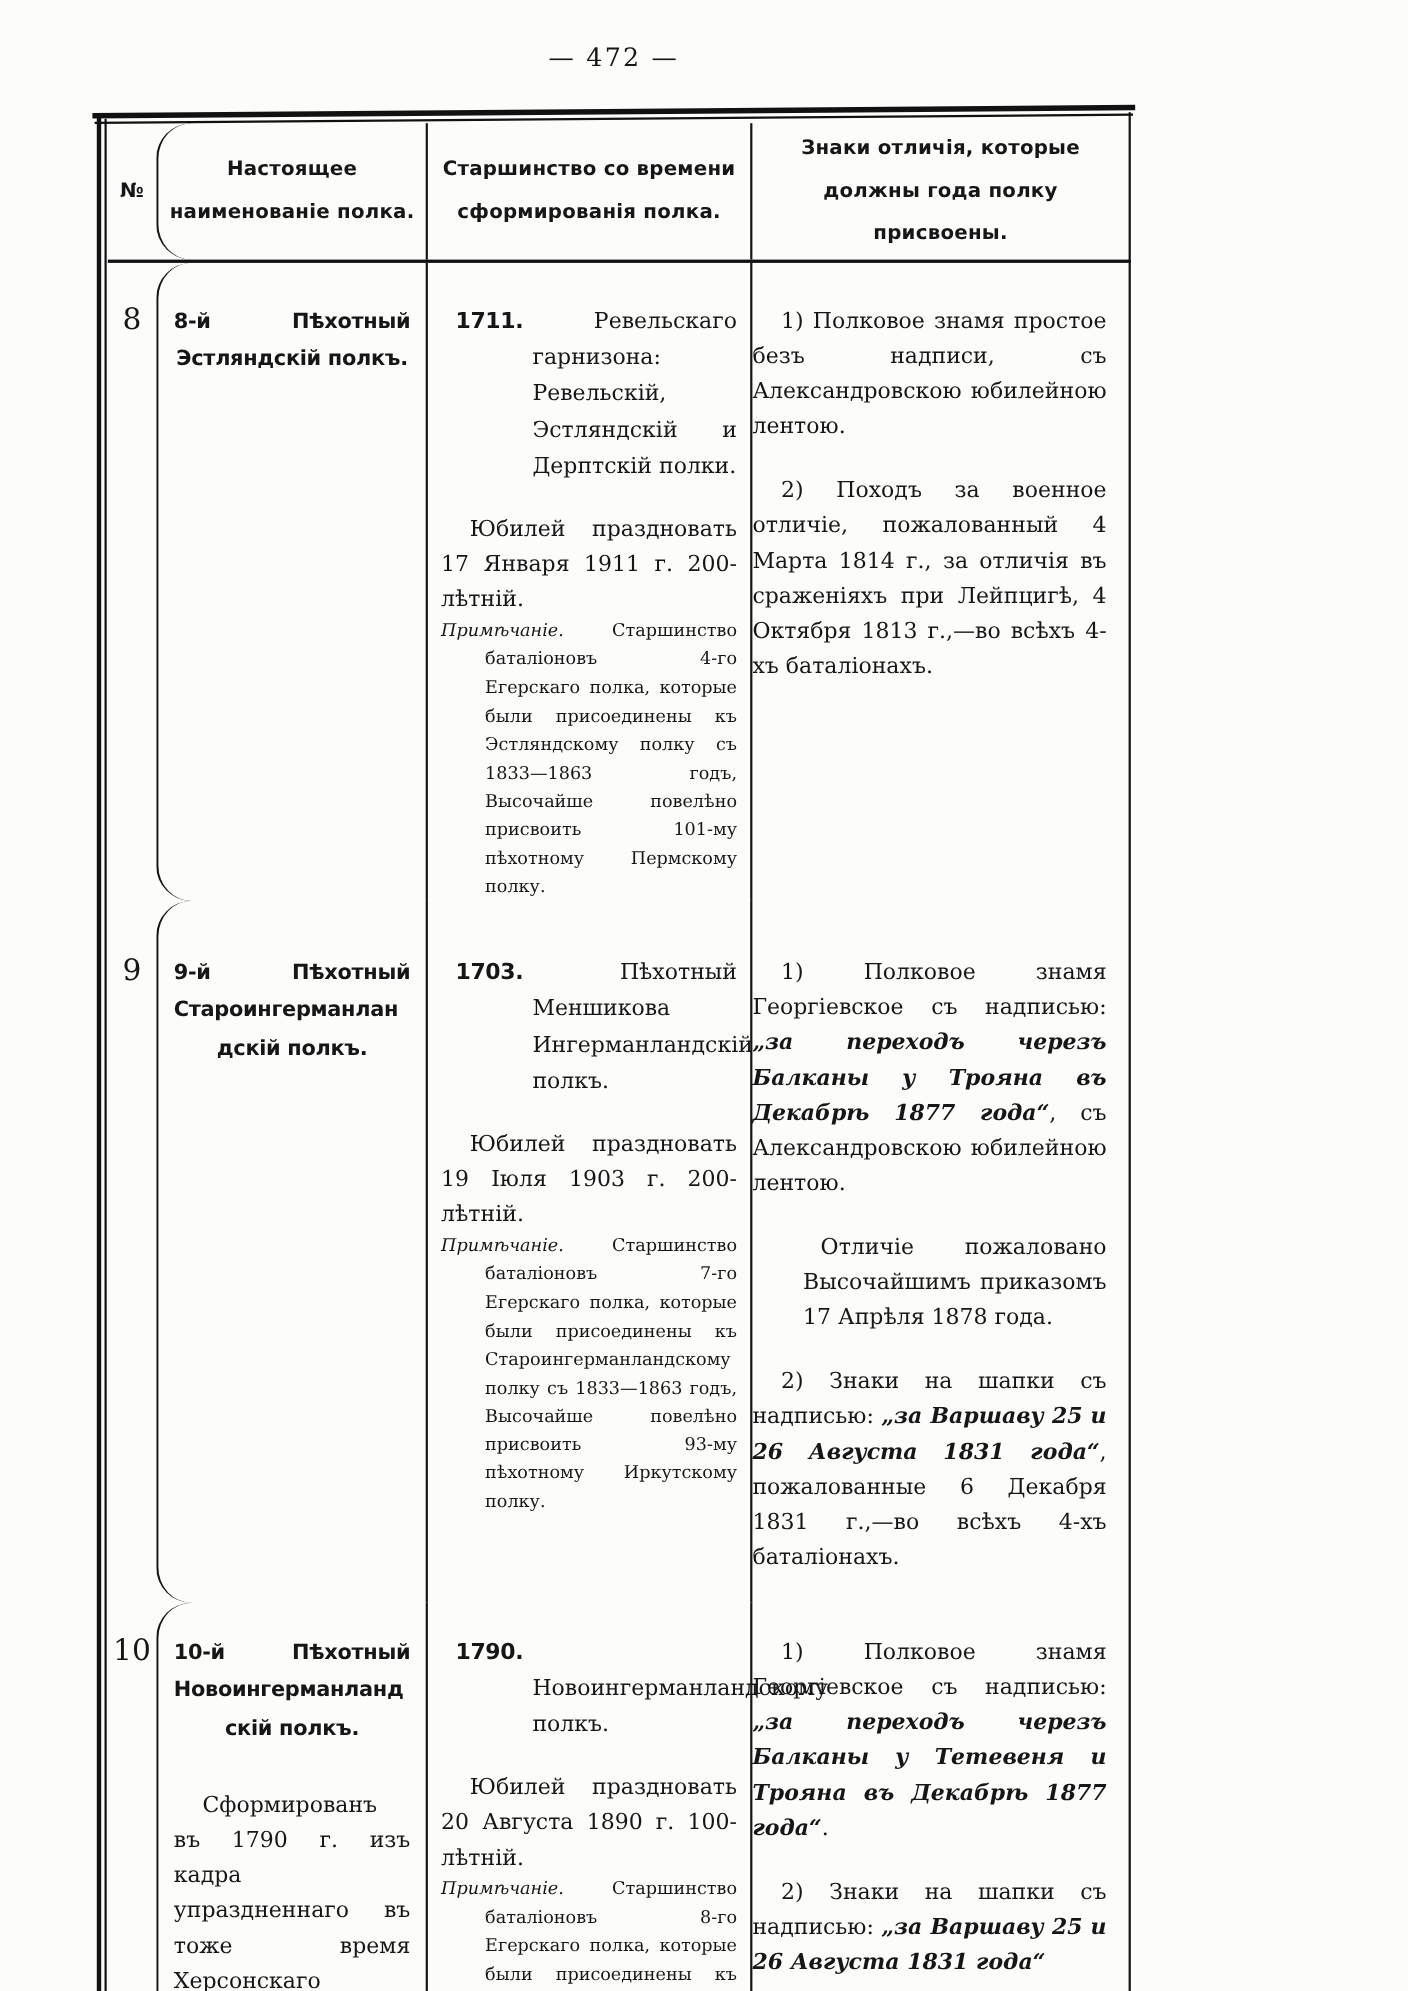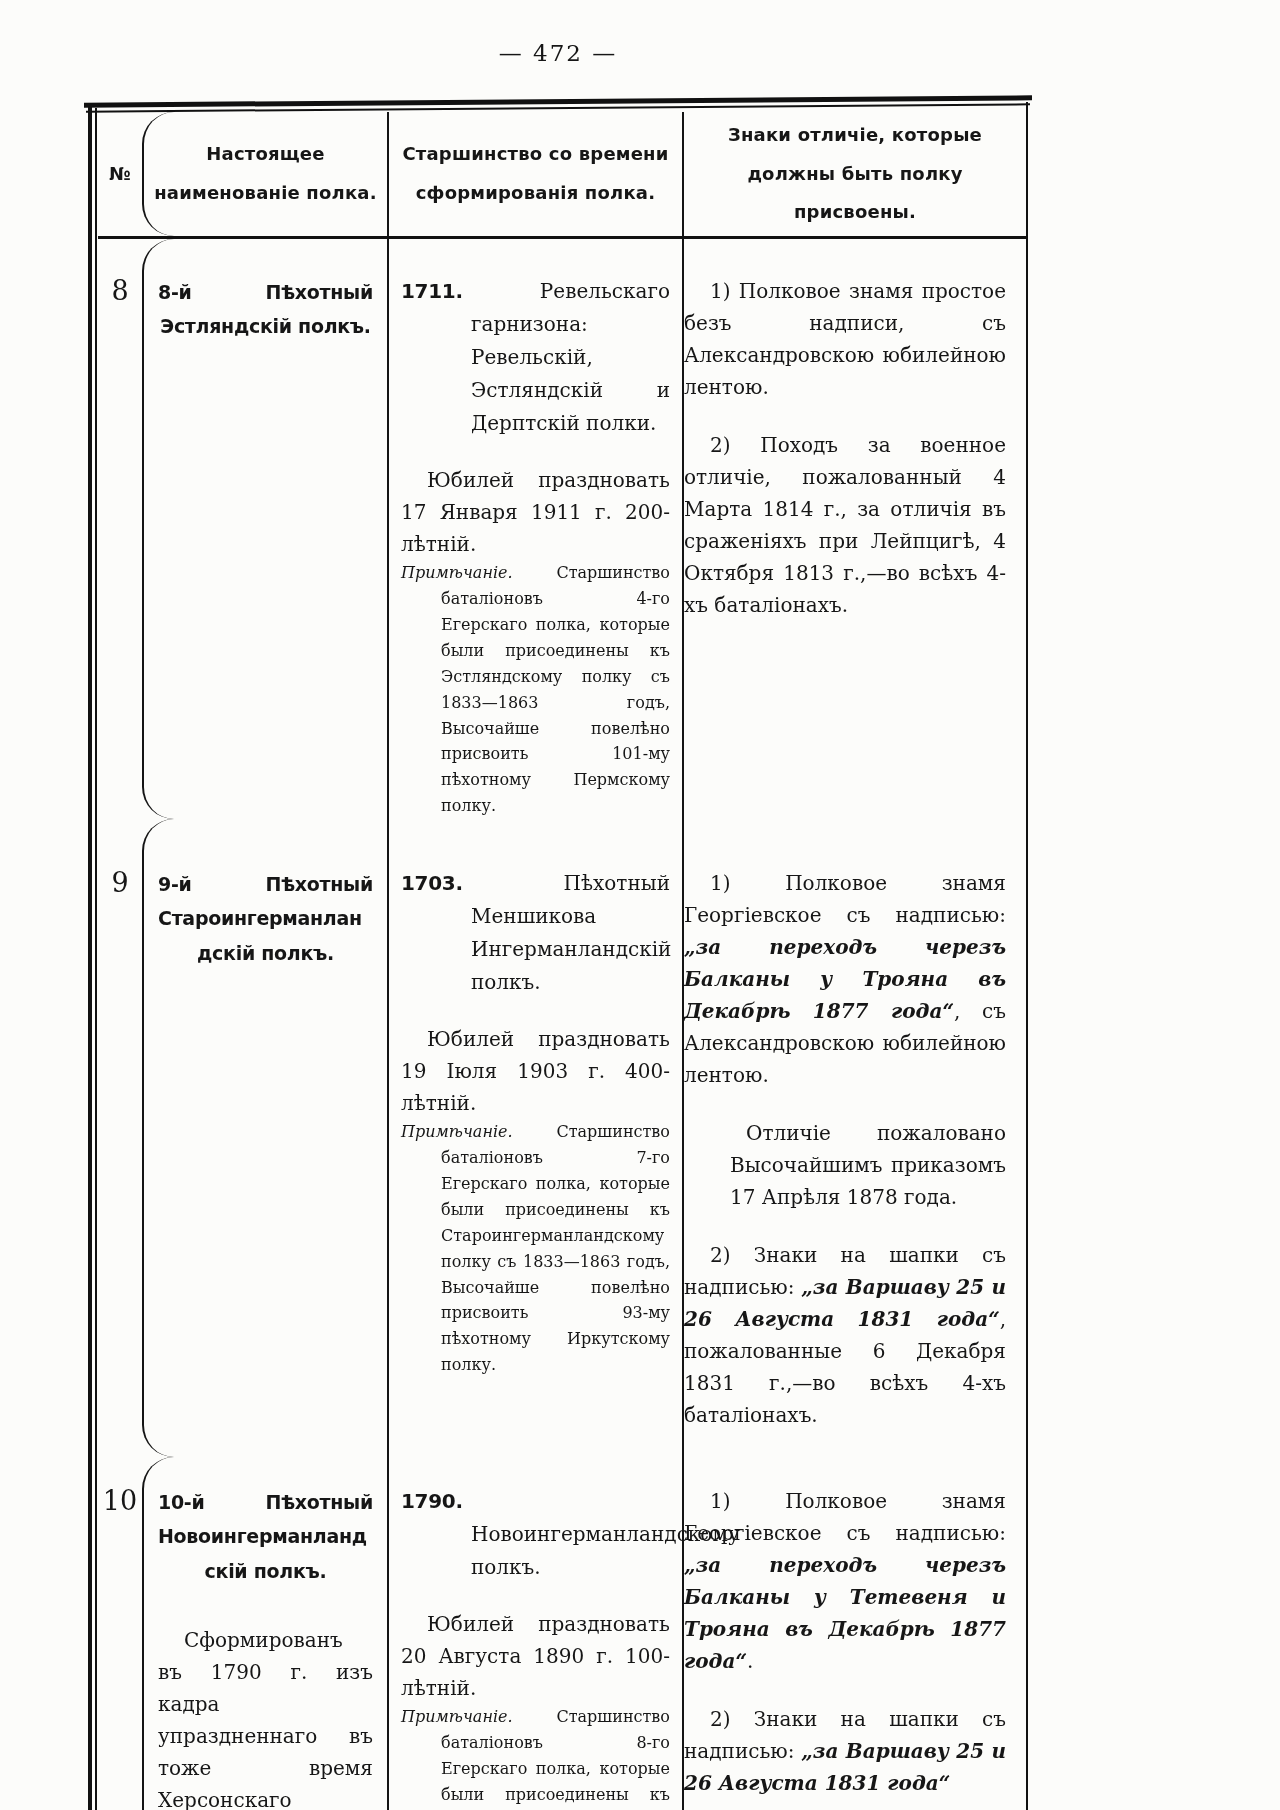--- a/index.html
+++ b/index.html
@@ -56,21 +56,21 @@
     font-family:"DejaVu Sans","Liberation Sans",sans-serif;
     font-weight:bold; font-size:19px; line-height:1.8; letter-spacing:-0.3px;
     text-align:justify; text-align-last:center; overflow-wrap:break-word;
   }
   .name-body {
     margin-top:36px; font-size:20px; line-height:1.6;
     text-indent:26px; text-align:justify;
   }
   .sen-head {
     font-size:20px; line-height:1.65; text-align:justify;
-    padding-left:70px; text-indent:-70px;
+    padding-left:70px; text-indent:-70px;margin-left:13px;
   }
   .sen-year {
     font-family:"DejaVu Sans","Liberation Sans",sans-serif;
     font-weight:bold; font-size:20px; letter-spacing:-0.3px;
   }
   .jubilee {
     margin-top:24px; font-size:20px; line-height:1.6;
     text-indent:26px; text-align:justify;
   }
   .note {
@@ -105,21 +105,21 @@
       <div class="c-num">
           <span>№</span>
         </div>
       <div class="c-name">
           <span>Настоящее наименованіе полка.</span>
         </div>
       <div class="c-sen">
           <span>Старшинство со времени сформированія полка.</span>
         </div>
       <div class="c-bad">
-          <span>Знаки отличіе, которые должны быть полку присвоены.</span>
+          <span>Знаки отличія, которые должны года полку присвоены.</span>
         </div>
     </div>
 
     <div class="trow r8">
       <div class="c-num"><span>8</span></div>
       <div class="c-name">
         <p class="regiment-title">8-й Пѣхотный Эстляндскій полкъ.</p>
       </div>
       <div class="c-sen">
         <p class="sen-head"><span class="sen-year">1711.</span> <span>Ревельскаго гарнизона: Ревельскій, Эстляндскій и Дерптскій полки.</span></p>
@@ -133,21 +133,21 @@
     </div>
 
     <div class="trow r9">
       <div class="c-num"><span>9</span></div>
       <div class="c-name">
         <p class="regiment-title">9-й Пѣхотный Староингерманландскій полкъ.</p>
 
       </div>
       <div class="c-sen">
         <p class="sen-head"><span class="sen-year">1703.</span> <span>Пѣхотный Меншикова Ингерманландскій полкъ.</span></p>
-        <p class="jubilee">Юбилей праздновать 19 Іюля 1903 г. 400-лѣтній.</p>
+        <p class="jubilee">Юбилей праздновать 19 Іюля 1903 г. 200-лѣтній.</p>
         <p class="note"><span class="note-label">Примѣчаніе.</span> <span>Старшинство баталіоновъ 7-го Егерскаго полка, которые были присоединены къ Староингерманландскому полку съ 1833—1863 годъ, Высочайше повелѣно присвоить 93-му пѣхотному Иркутскому полку.</span></p>
       </div>
       <div class="c-bad">
           <p class="badge-item"><span>1) Полковое знамя Георгіевское съ надписью: </span><span class="q">„за переходъ черезъ Балканы у Трояна въ Декабрѣ 1877 года“</span><span>, съ Александровскою юбилейною лентою.</span></p>
           <p class="badge-item badge-sub"><span>Отличіе пожаловано Высочайшимъ приказомъ 17 Апрѣля 1878 года.</span></p>
           <p class="badge-item"><span>2) Знаки на шапки съ надписью: </span><span class="q">„за Варшаву 25 и 26 Августа 1831 года“</span><span>, пожалованные 6 Декабря 1831 г.,—во всѣхъ 4-хъ баталіонахъ.</span></p>
         </div>
     </div>
 
     <div class="trow r10">

